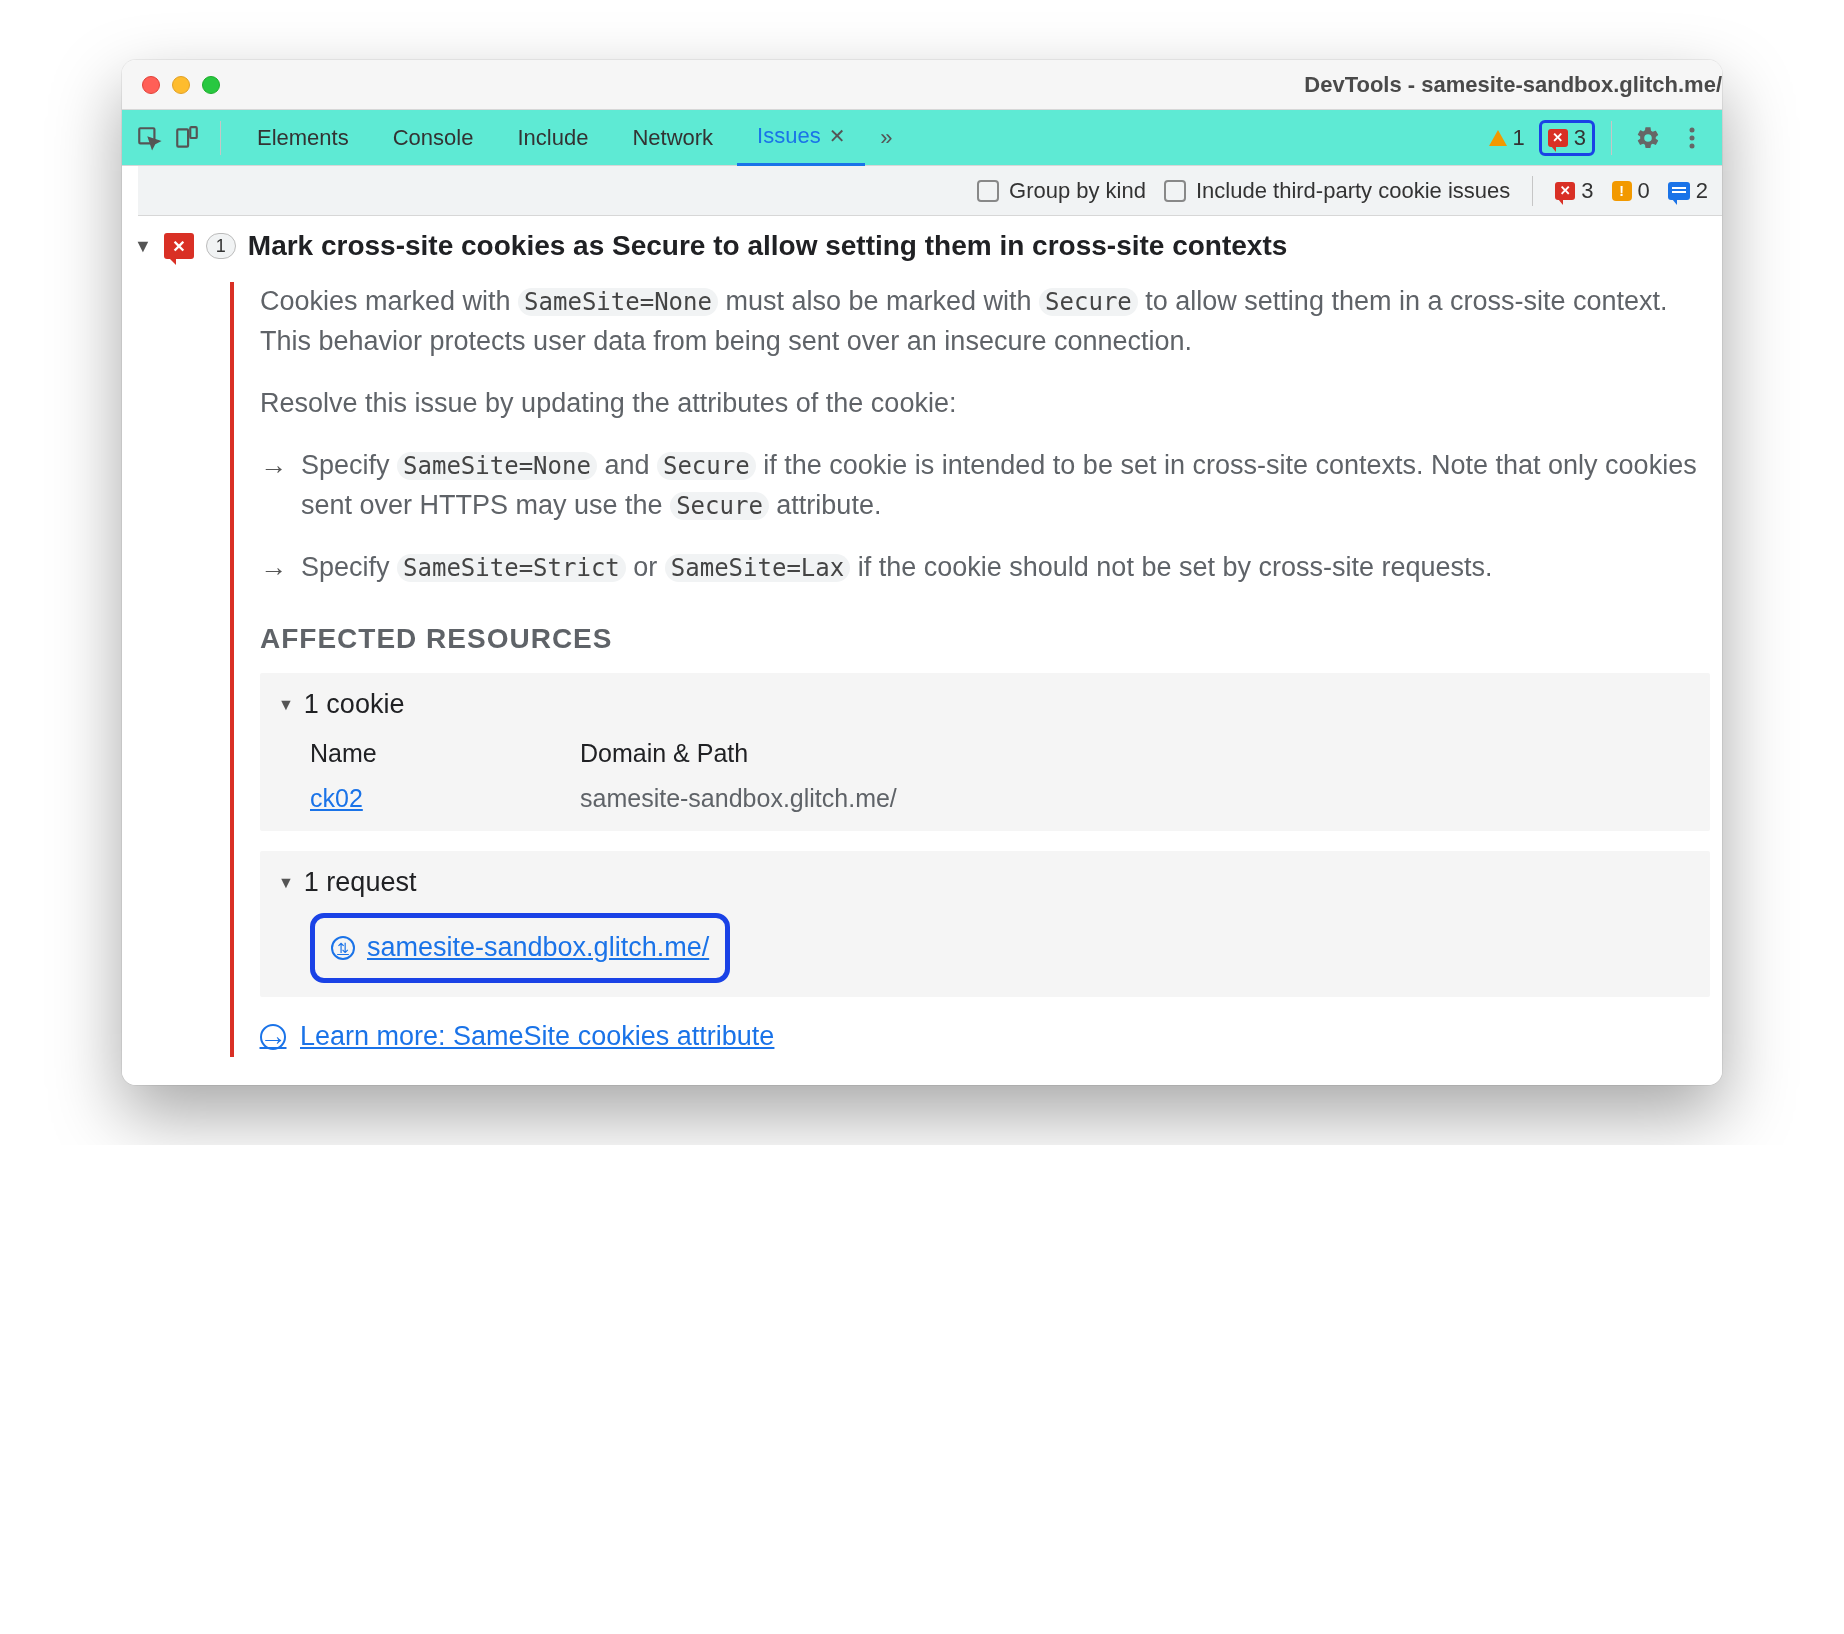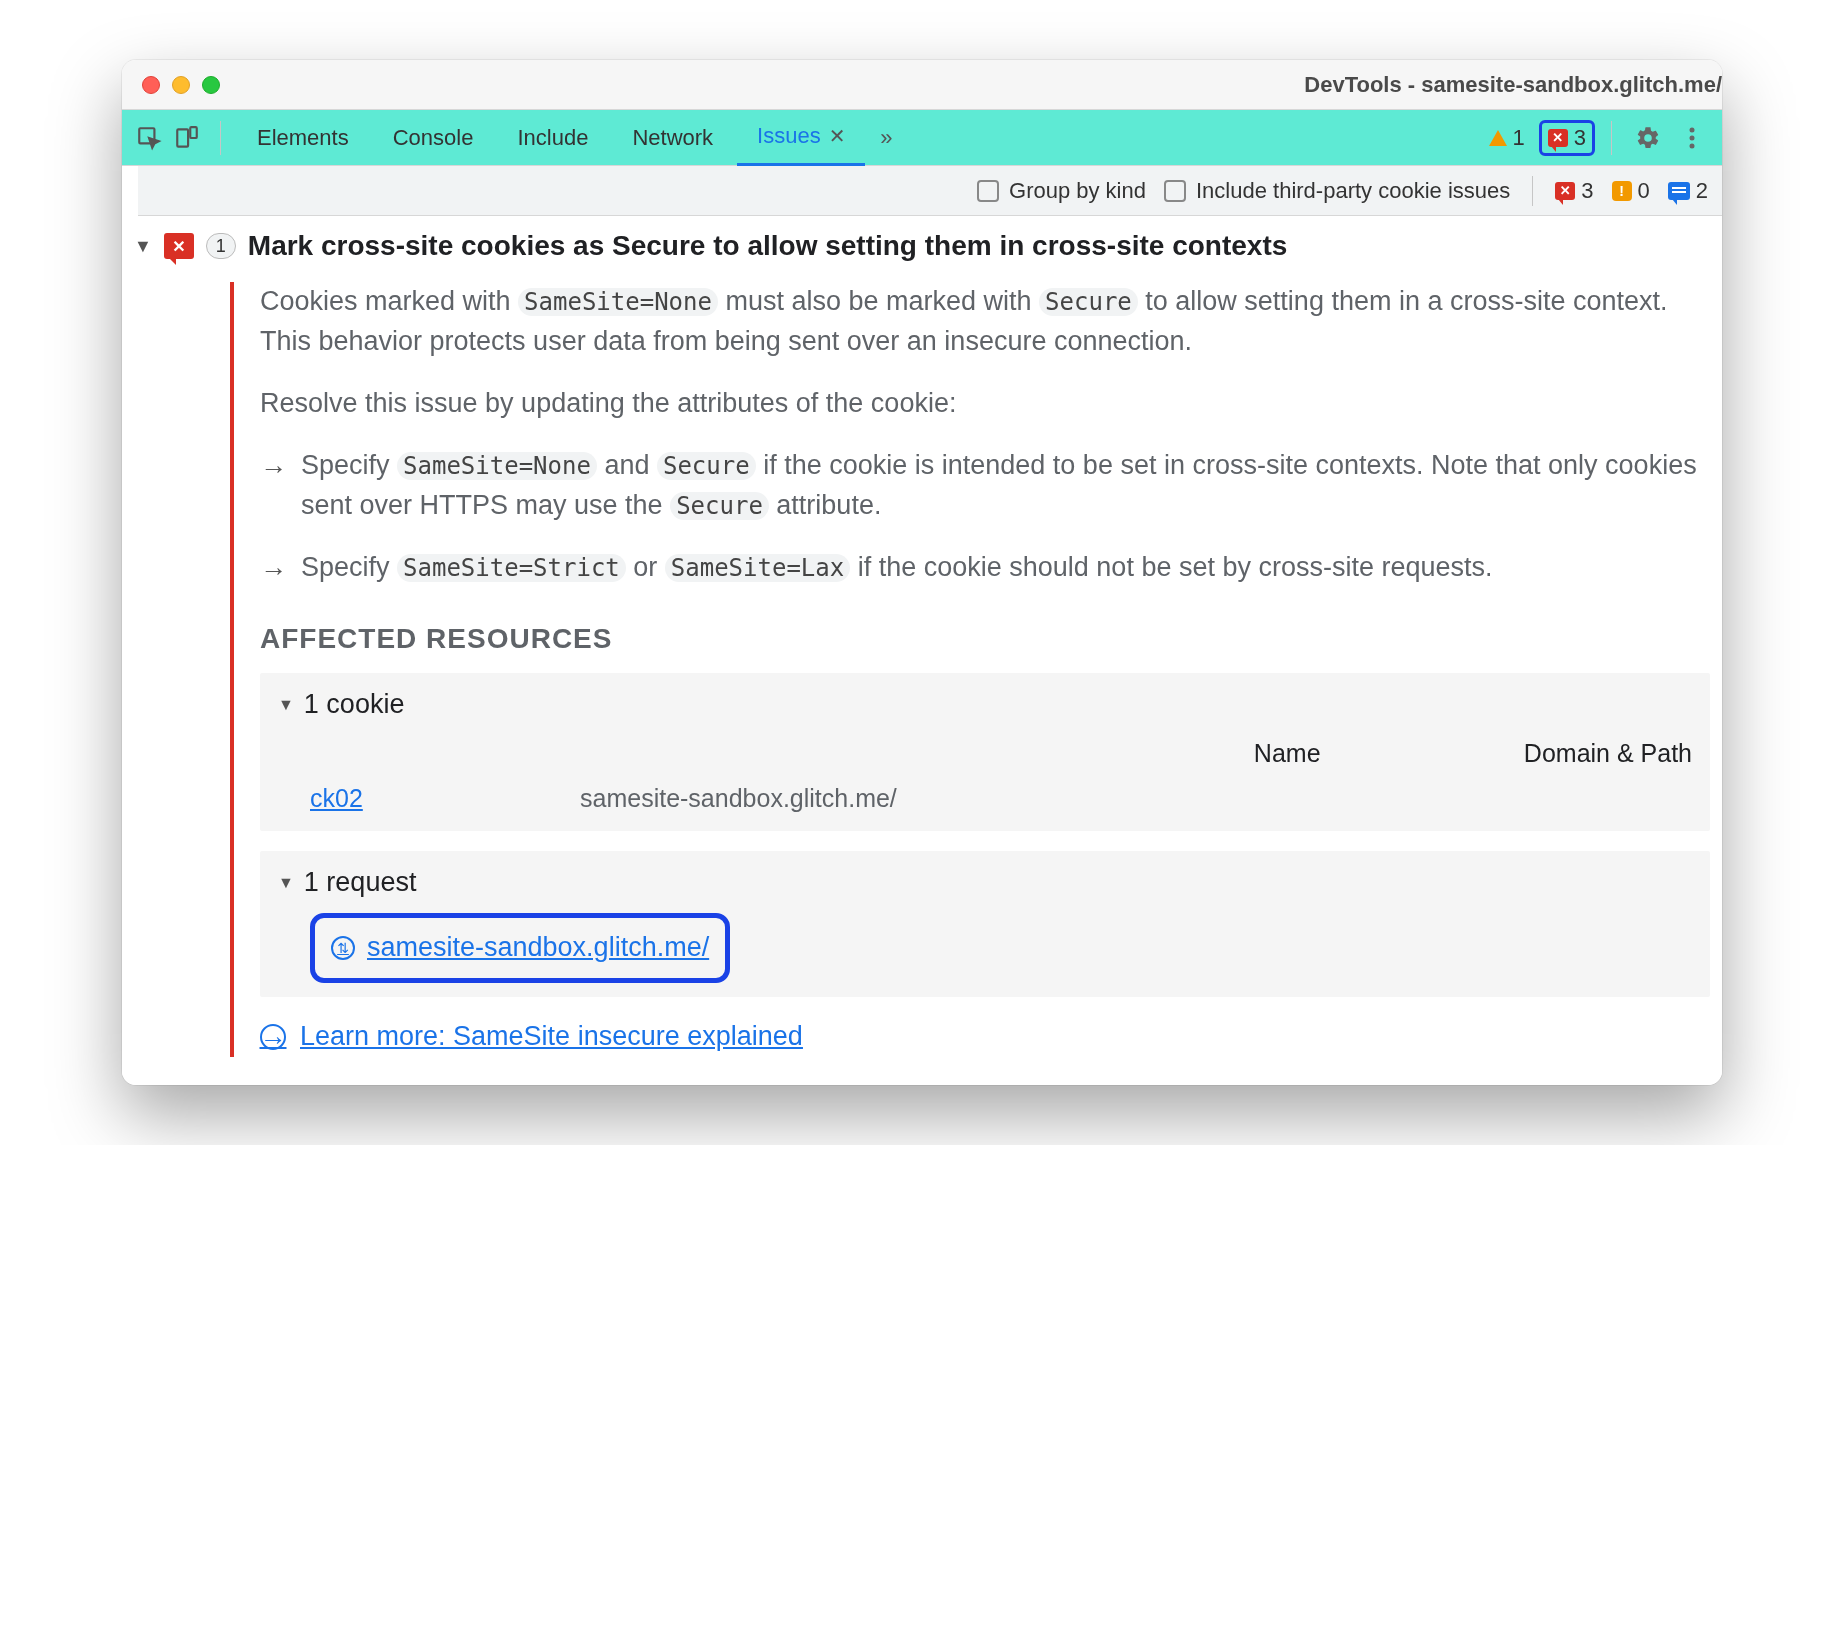--- a/index.html
+++ b/index.html
@@ -177,21 +177,20 @@
     display:flex;align-items:center;gap:10px;
     color:#202124;font-size:27px;margin-bottom:10px;
   }
   .rg-header .chev{font-size:16px;}
   .rg-table {
     padding-left: 32px;
   }
   .rg-cols {
     display:flex; gap:60px; color:#202124; font-size:25px;
     margin-bottom: 8px;
-    justify-content: flex-end;
   }
   .rg-cols .col1{width:210px;}
   .rg-row { display:flex; gap:60px; font-size:25px;}
   .rg-row .col1{width:210px;}
   .link { color:#1a73e8; text-decoration: underline; }
   .req-link {
     display:inline-flex;align-items:center;gap:12px;
     border:5px solid #1a42e6;border-radius:14px;padding:10px 16px;
     color:#1a73e8;
   }
@@ -361,18 +360,18 @@
         <div class="rg-table">
           <a class="req-link" href="#">
             <span class="net-icon">⇅</span>
             <span>samesite-sandbox.glitch.me/</span>
           </a>
         </div>
       </div>
 
       <a class="learn-more" href="#">
         <span class="lm-icon">→</span>
-        <span style="text-decoration:underline;">Learn more: SameSite insecure explained</span>
+        <span style="text-decoration:underline;">Learn more: SameSite cookies attribute</span>
       </a>
     </div>
   </div>
 
 </div>
 
 </body></html>

